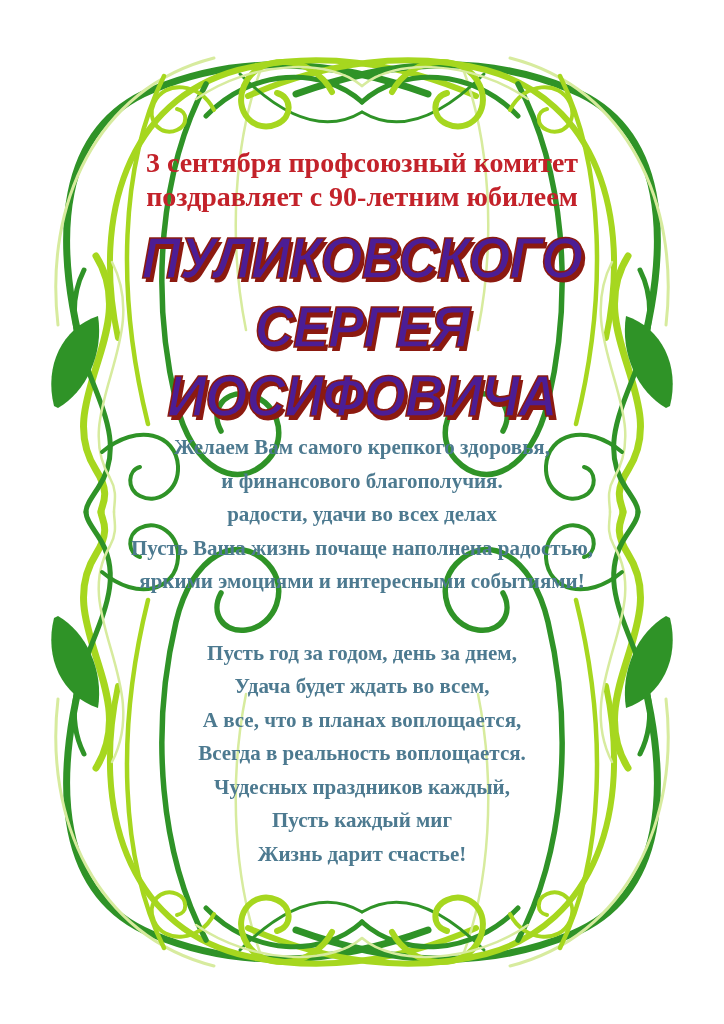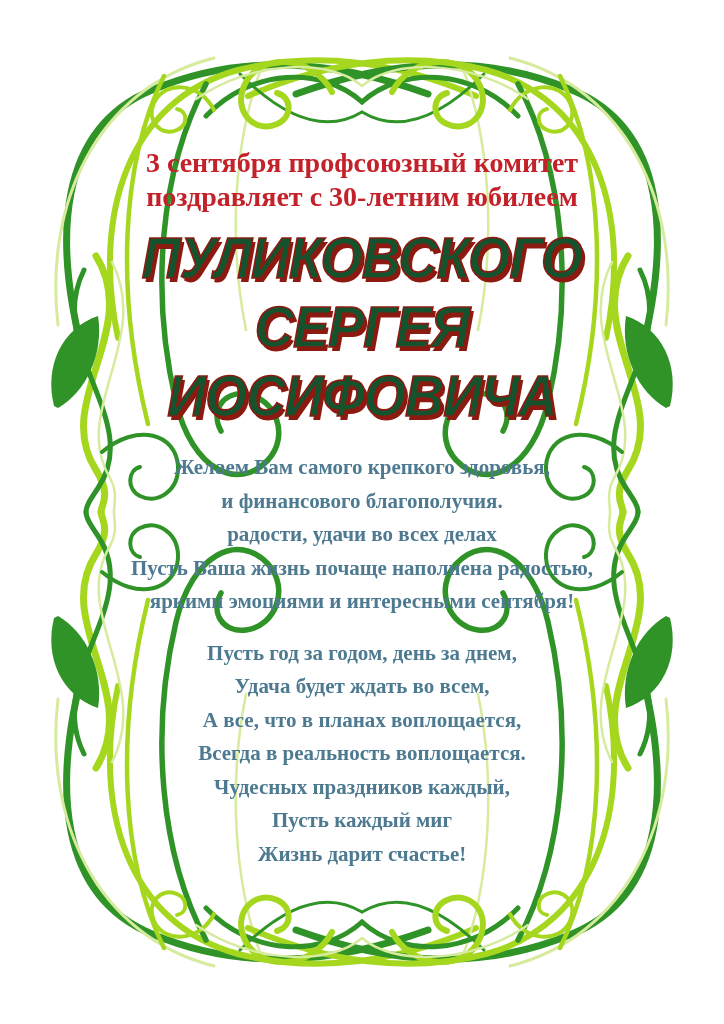--- a/index.html
+++ b/index.html
@@ -24,33 +24,33 @@
     color:#c3222a;
   }
   .honoree{
     position:absolute;top:224px;left:0;width:724px;
     text-align:center;
     font-family:"Liberation Sans", sans-serif;
     font-style:italic;
     font-weight:900;
     font-size:57px;line-height:69px;
     letter-spacing:-1px;
-    color:#14532d;
+    color:#4c1d95;
     -webkit-text-stroke:1.7px #8c1a10;
     text-shadow:3px 4px 0 #8c1a10;
   }
   .honoree .name-line{transform:scaleX(0.95);transform-origin:center;}
   .wishes{
-    position:absolute;top:451px;left:0;width:724px;
+    position:absolute;top:431px;left:0;width:724px;
     text-align:center;
     font-weight:700;
     font-size:21px;line-height:33.5px;
     color:#4d7a90;
   }
-  .stanza-2{margin-top:18px;}
+  .stanza-2{margin-top:38px;}
 </style>
 </head>
 <body>
 
 <div class="page">
 
   <svg class="border-svg" viewBox="0 0 724 1024" aria-hidden="true">
     <defs>
       <g id="corner" fill="none" stroke-linecap="round">
         <path d="M 86 365 C 50 235 60 128 152 90 C 243 52 334 60 428 94" stroke="#2f9327" stroke-width="7"></path>
@@ -89,36 +89,36 @@
     <use href="#scrollHalf"></use>
     <use href="#scrollHalf" transform="translate(724,0) scale(-1,1)"></use>
     <use href="#scrollHalf" transform="translate(0,1024) scale(1,-1)"></use>
     <use href="#scrollHalf" transform="translate(724,1024) scale(-1,-1)"></use>
   </svg>
 
   <div class="content">
 
     <div class="announcement">
       <div>3 сентября профсоюзный комитет</div>
-      <div>поздравляет с 30-летним юбилеем</div>
+      <div>поздравляет с 90-летним юбилеем</div>
     </div>
 
     <div class="honoree">
       <div class="name-line">ПУЛИКОВСКОГО</div>
       <div class="name-line">СЕРГЕЯ</div>
       <div class="name-line">ИОСИФОВИЧА</div>
     </div>
 
     <div class="wishes">
       <div class="stanza-1">
         <div>Желаем Вам самого крепкого здоровья,</div>
         <div>и финансового благополучия.</div>
         <div>радости, удачи во всех делах</div>
         <div>Пусть Ваша жизнь почаще наполнена радостью,</div>
-        <div>яркими эмоциями и интересными сентября!</div>
+        <div>яркими эмоциями и интересными событиями!</div>
       </div>
       <div class="stanza-2">
         <div>Пусть год за годом, день за днем,</div>
         <div>Удача будет ждать во всем,</div>
         <div>А все, что в планах воплощается,</div>
         <div>Всегда в реальность воплощается.</div>
         <div>Чудесных праздников каждый,</div>
         <div>Пусть каждый миг</div>
         <div>Жизнь дарит счастье!</div>
       </div>

